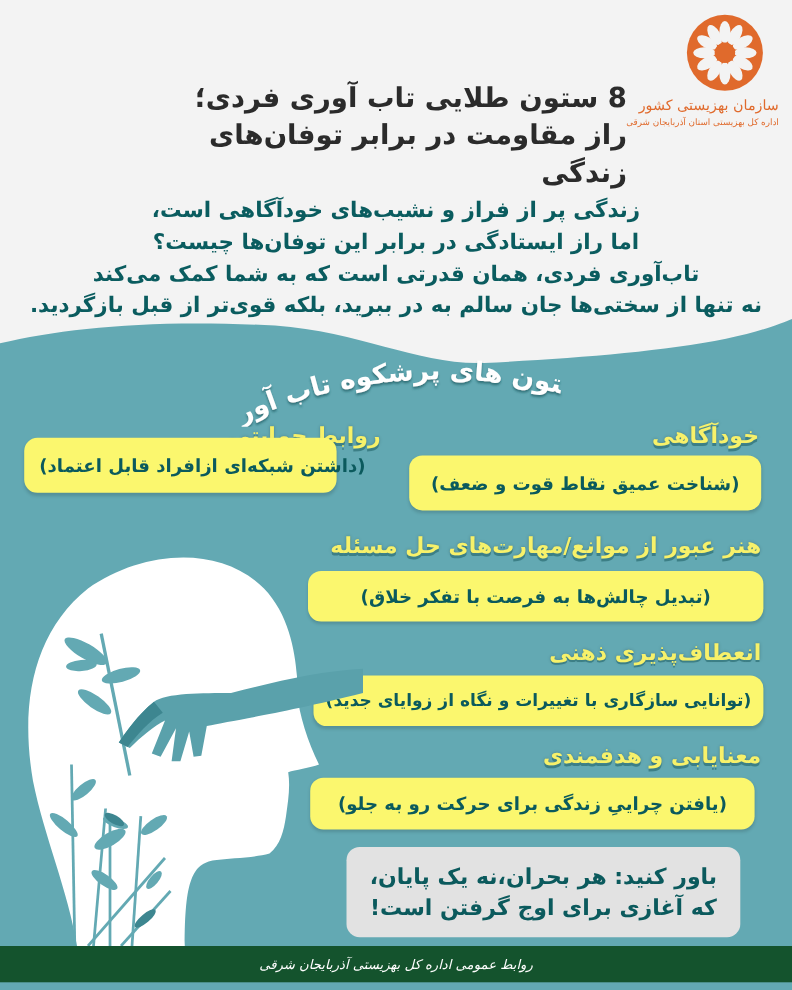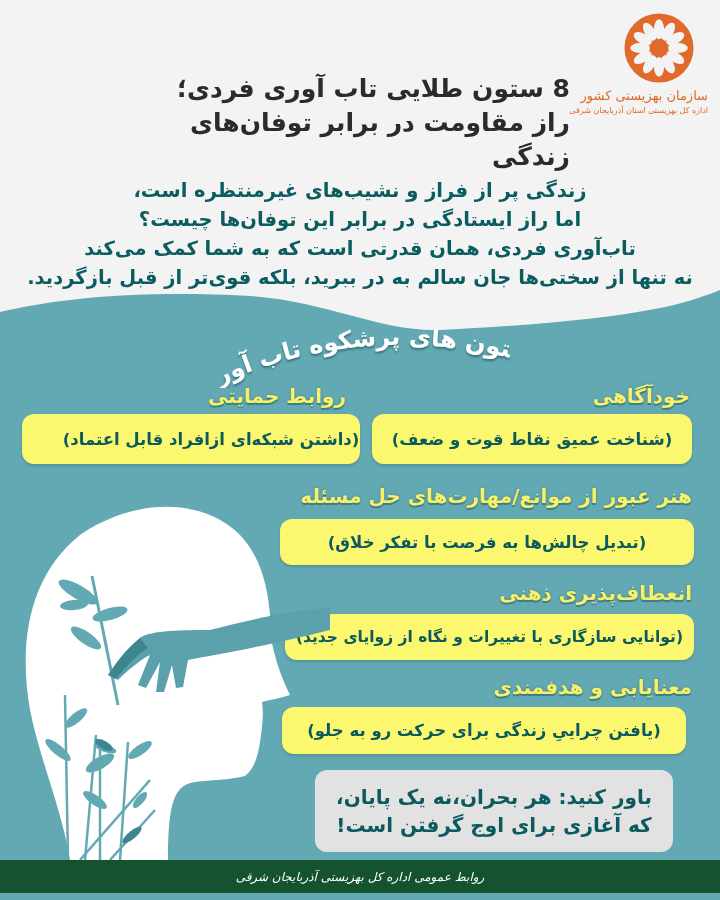--- a/index.html
+++ b/index.html
@@ -91,21 +91,21 @@
   <div class="logo-line1">سازمان بهزیستی کشور</div>
   <div class="logo-line2">اداره کل بهزیستی استان آذربایجان شرقی</div>
 </div>
 
 <div class="abs title">
   <div>8 ستون طلایی تاب آوری فردی؛</div>
   <div>راز مقاومت در برابر توفان‌های زندگی</div>
 </div>
 
 <div class="abs intro">
-  <div>زندگی پر از فراز و نشیب‌های غیرمنتظره است،</div>
+  <div>زندگی پر از فراز و نشیب‌های خودآگاهی است،</div>
   <div>اما راز ایستادگی در برابر این توفان‌ها چیست؟</div>
   <div>تاب‌آوری فردی، همان قدرتی است که به شما کمک می‌کند</div>
   <div>نه تنها از سختی‌ها جان سالم به در ببرید، بلکه قوی‌تر از قبل بازگردید.</div>
 </div>
 
 <div class="abs section-title">
   <svg width="320" height="70" viewBox="0 0 320 70">
     <defs>
       <path id="arc" d="M20,66 Q160,4 310,40"></path>
       <filter id="ts" x="-10%" y="-10%" width="120%" height="140%">
@@ -115,21 +115,21 @@
     <text filter="url(#ts)" text-anchor="middle">
       <textPath href="#arc" startOffset="50%">ستون های پرشکوه تاب آوری</textPath>
     </text>
   </svg>
 </div>
 
 <div class="pillar-heading" style="right:30px; top:384px;">خودآگاهی</div>
 <div class="pillar-box" style="left:372px; top:414px; width:320px; height:50px;">(شناخت عمیق نقاط قوت و ضعف)</div>
 
 <div class="pillar-heading" style="right:374px; top:384px;">روابط حمایتی</div>
-<div class="pillar-box" style="left:22px; top:414px; width:338px; height:50px;padding-left:40px;">(داشتن شبکه‌ای ازافراد قابل اعتماد)</div>
+<div class="pillar-box" style="left:22px; top:398px; width:284px; height:50px;padding-left:40px;">(داشتن شبکه‌ای ازافراد قابل اعتماد)</div>
 
 <div class="pillar-heading" style="right:28px; top:484px;">هنر عبور از موانع/مهارت‌های حل مسئله</div>
 <div class="pillar-box" style="left:280px; top:519px; width:414px; height:46px;">(تبدیل چالش‌ها به فرصت با تفکر خلاق)</div>
 
 <div class="pillar-heading" style="right:28px; top:581px;">انعطاف‌پذیری ذهنی</div>
 <div class="pillar-box" style="left:285px; top:614px; width:409px; height:46px; font-size:15.5px;">(توانایی سازگاری با تغییرات و نگاه از زوایای جدید)</div>
 
 <div class="pillar-heading" style="right:28px; top:675px;">معنایابی و هدفمندی</div>
 <div class="pillar-box" style="left:282px; top:707px; width:404px; height:47px;">(یافتن چراییِ زندگی برای حرکت رو به جلو)</div>
 

